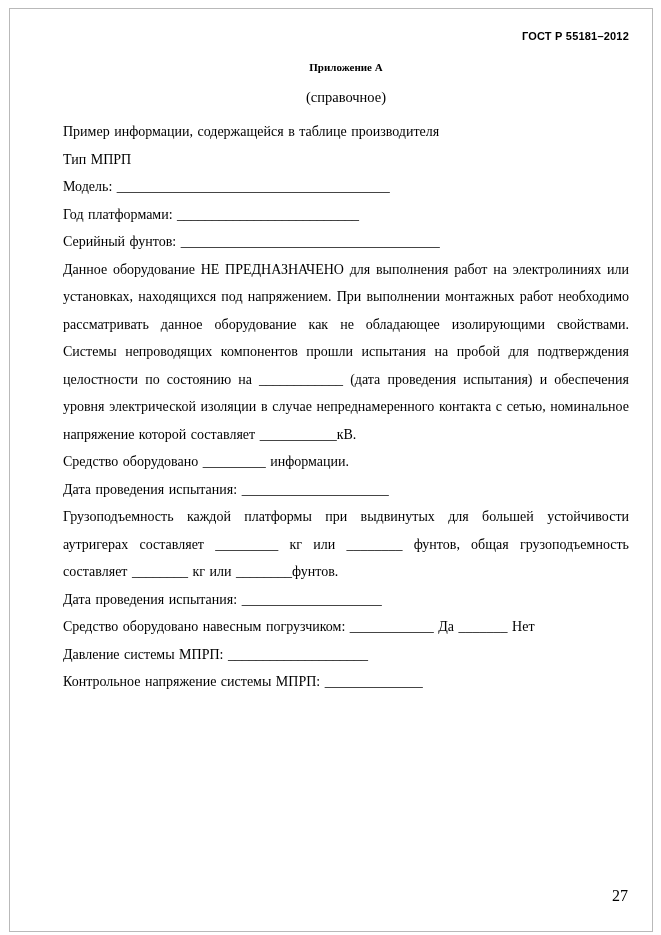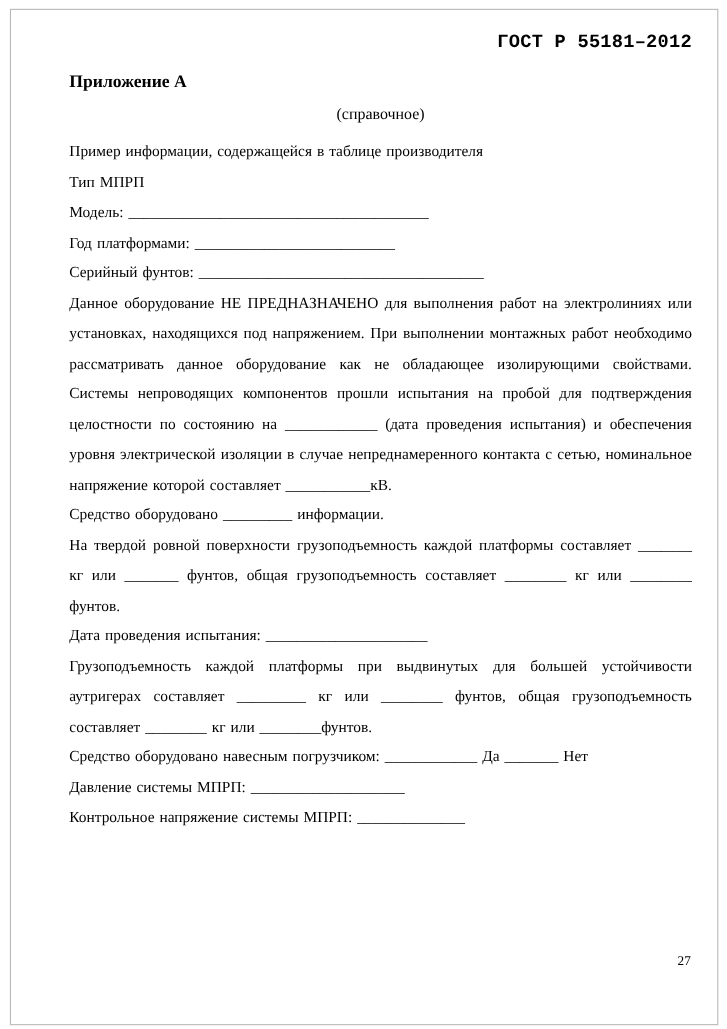--- a/index.html
+++ b/index.html
@@ -22,71 +22,71 @@
     pointer-events: none;
   }
   .content {
     position: absolute;
     left: 63px;
     top: 30px;
     width: 566px;
   }
   .doc-number {
     text-align: right;
-    font-family: Liberation Mono, monospace;
+    font-family: Liberation Sans, sans-serif;
     font-weight: bold;
-    font-size: 17px;
+    font-size: 11px;
     letter-spacing: 0.2px;
     margin-bottom: 12px;
   }
   .title {
-    text-align: left;
+    text-align: center;
     font-weight: bold;
-    font-size: 16px;
+    font-size: 11px;
     line-height: 27px;
   }
   .subtitle {
     text-align: center;
     font-weight: normal;
     font-size: 14.5px;
     line-height: 27px;
     margin-top: 3px;
     margin-bottom: 7px;
   }
   .para {
     font-size: 14px;
     line-height: 27.5px;
     text-align: justify;
     word-spacing: 1px;
   }
   .page-number {
     position: absolute;
     right: 33px;
-    bottom: 54px;
-    font-size: 12px;
+    bottom: 30px;
+    font-size: 16px;
   }
 </style>
 </head>
 <body>
 
 <div class="page-frame"></div>
 
 <div class="content">
   <div class="doc-number">ГОСТ Р 55181–2012</div>
   <div class="title">Приложение А</div>
   <div class="subtitle">(справочное)</div>
 
   <div class="para">Пример информации, содержащейся в таблице производителя</div>
   <div class="para">Тип  МПРП</div>
   <div class="para">Модель: _______________________________________</div>
   <div class="para">Год платформами: __________________________</div>
   <div class="para">Серийный фунтов: _____________________________________</div>
   <div class="para">Данное оборудование НЕ ПРЕДНАЗНАЧЕНО для выполнения работ на электролиниях или установках, находящихся под напряжением. При выполнении монтажных работ необходимо рассматривать данное оборудование как не обладающее изолирующими свойствами. Системы непроводящих компонентов прошли испытания на пробой для подтверждения целостности по состоянию на ____________ (дата проведения испытания) и обеспечения уровня электрической изоляции в случае непреднамеренного контакта с сетью, номинальное напряжение которой составляет ___________кВ.</div>
   <div class="para">Средство оборудовано _________ информации.</div>
-  <div class="para">На твердой ровной поверхности грузоподъемность каждой платформы составляет _______ кг или _______ фунтов, общая грузоподъемность составляет ________ кг или ________ фунтов.</div>
   <div class="para">Дата проведения испытания: _____________________</div>
   <div class="para">Грузоподъемность каждой платформы при выдвинутых для большей устойчивости аутригерах составляет _________ кг или ________ фунтов, общая грузоподъемность составляет ________ кг или ________фунтов.</div>
+  <div class="para">Дата проведения испытания: ____________________</div>
   <div class="para">Средство оборудовано навесным погрузчиком:  ____________ Да _______ Нет</div>
   <div class="para">Давление системы МПРП: ____________________</div>
   <div class="para">Контрольное напряжение системы МПРП: ______________</div>
 </div>
 
 <div class="page-number">27</div>
 
 </body></html>

